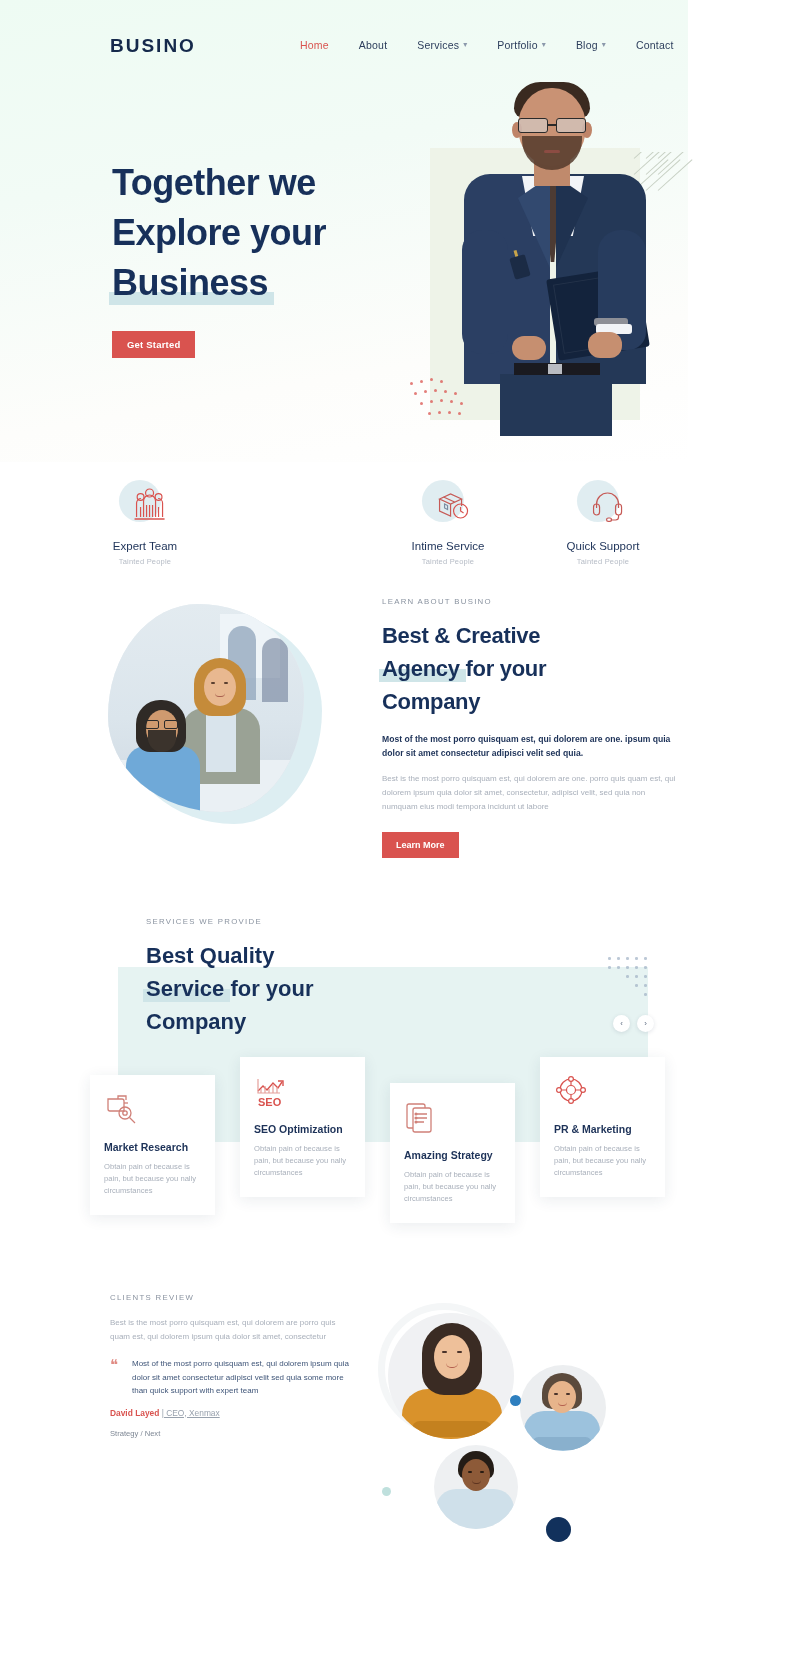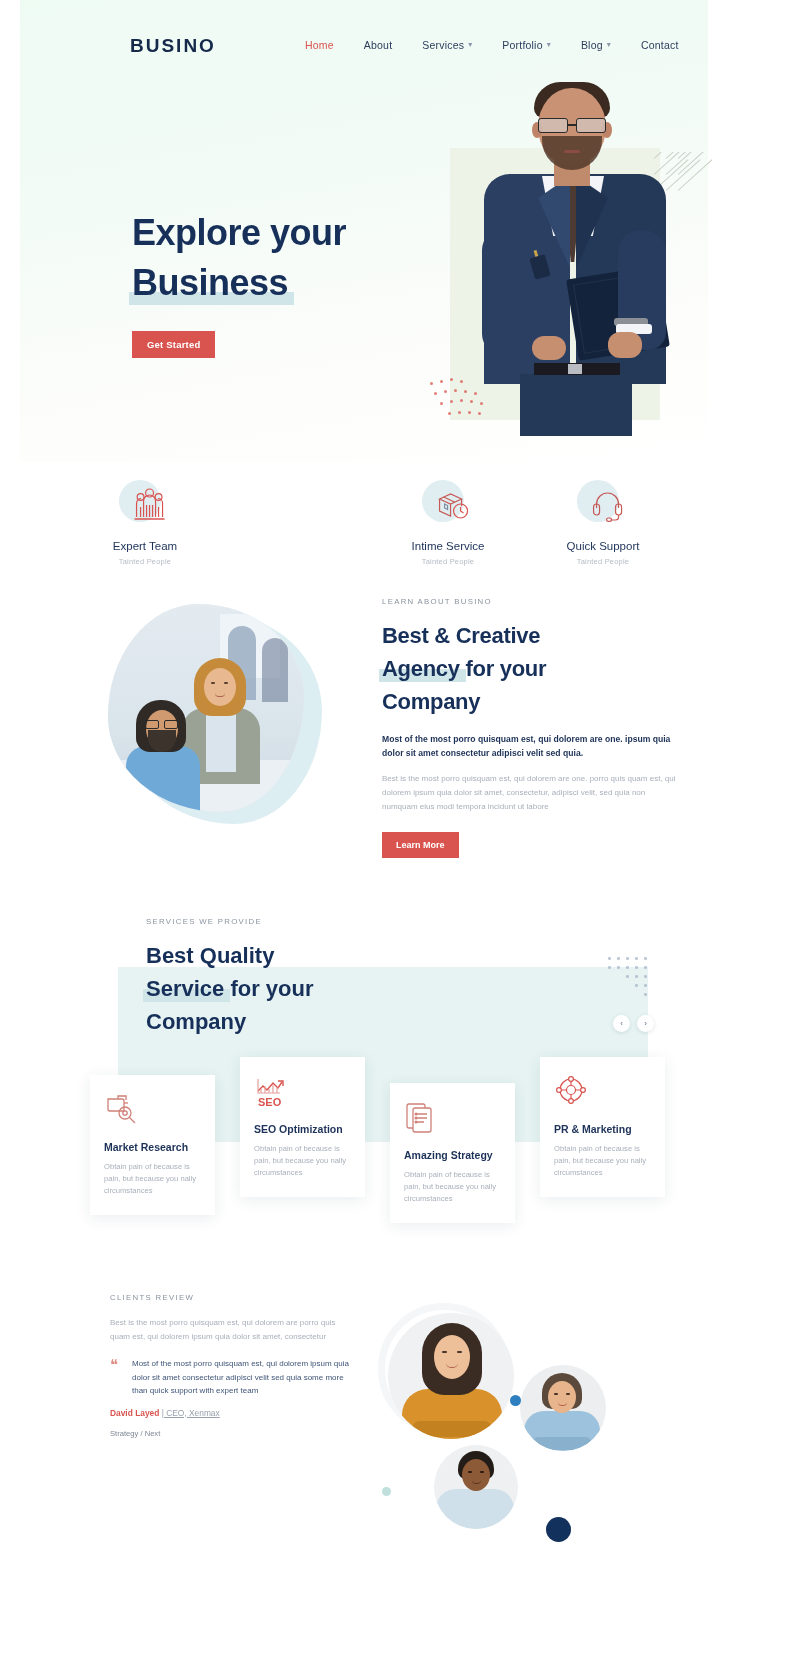--- a/index.html
+++ b/index.html
@@ -9,29 +9,28 @@
     background: #ffffff;
     overflow: hidden;
     position: relative;
   }
   .page { width: 800px; height: 1662px; position: relative; }
 
   
   .hero {
     position: absolute; top: 0; left: 0; width: 688px; height: 462px;
     background: linear-gradient(170deg, #eefbf3 0%, #f2fbf6 35%, #fdfdfb 75%, #ffffff 100%);
-    margin-left: 20px;
   }
   .logo {
     position: absolute; left: 110px; top: 35px;
     font-size: 19px; font-weight: bold; letter-spacing: 2.0px;
     color: #15294b; font-family: "Liberation Sans", sans-serif;
   }
   .nav-links {
-    position: absolute; left: 270px; top: 39px;
+    position: absolute; left: 285px; top: 39px;
     display: flex; align-items: center; gap: 0px;
   }
   .nav-item {
     font-size: 10.5px; color: #2c3d5c; letter-spacing: 0.2px;
     padding: 0 15px; display: flex; align-items: center; gap: 4px;
     cursor: pointer; white-space: nowrap;
   }
   .nav-item.active { color: #d9534f; }
   .caret { display: inline-block; font-size: 8px; color: #8b98ab; line-height: 1; }
 
@@ -257,21 +256,21 @@
       <div class="nav-item">
         <span>Blog</span>
         <span class="caret">▾</span>
       </div>
       <div class="nav-item">
         <span>Contact</span>
       </div>
     </div>
 
     <h1 class="hero-title">
-      <br>
+      <span>Together we</span><br>
       <span>Explore your</span><br>
       <span class="hl">Business</span>
     </h1>
 
     <button class="btn-primary">Get Started</button>
 
     <div class="hero-art">
       <div class="hero-panel"></div>
       <div class="hero-lines">
         <i style="left:2px;top:6px"></i>

